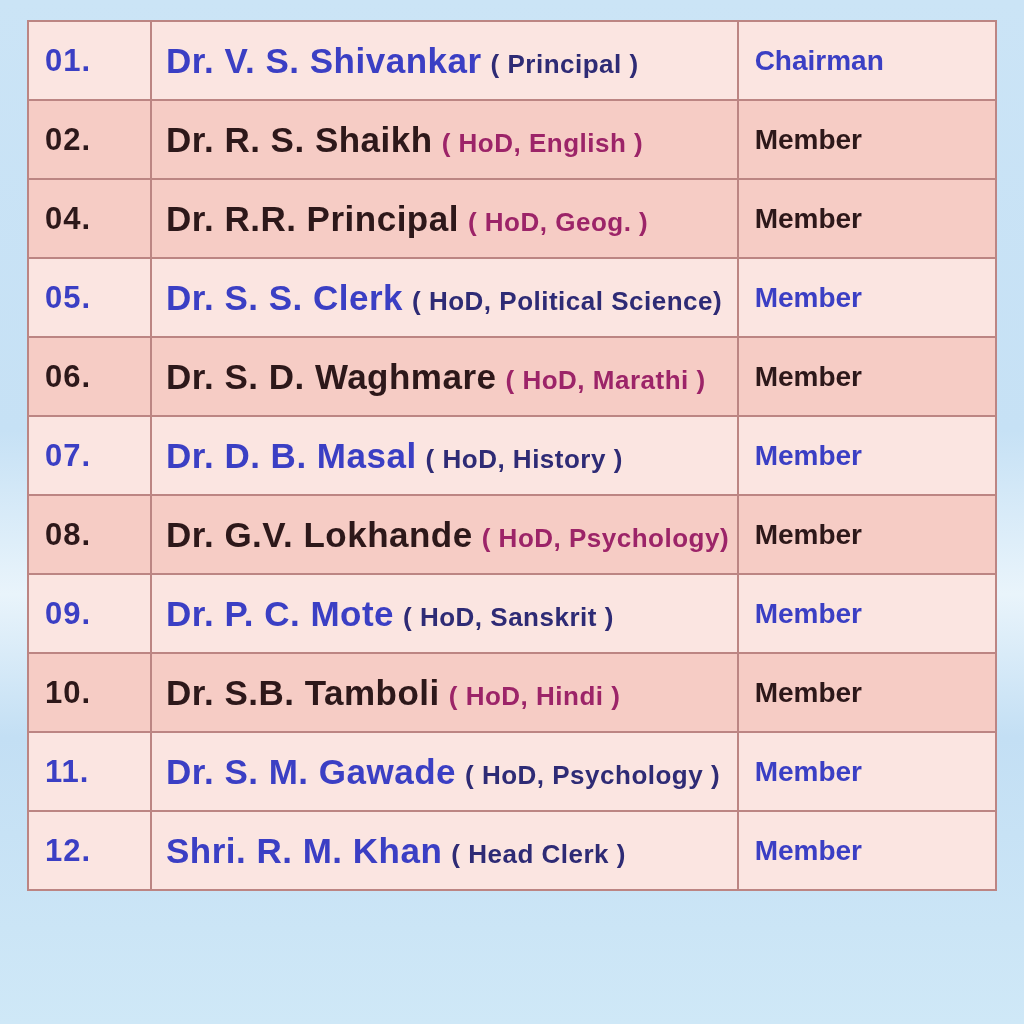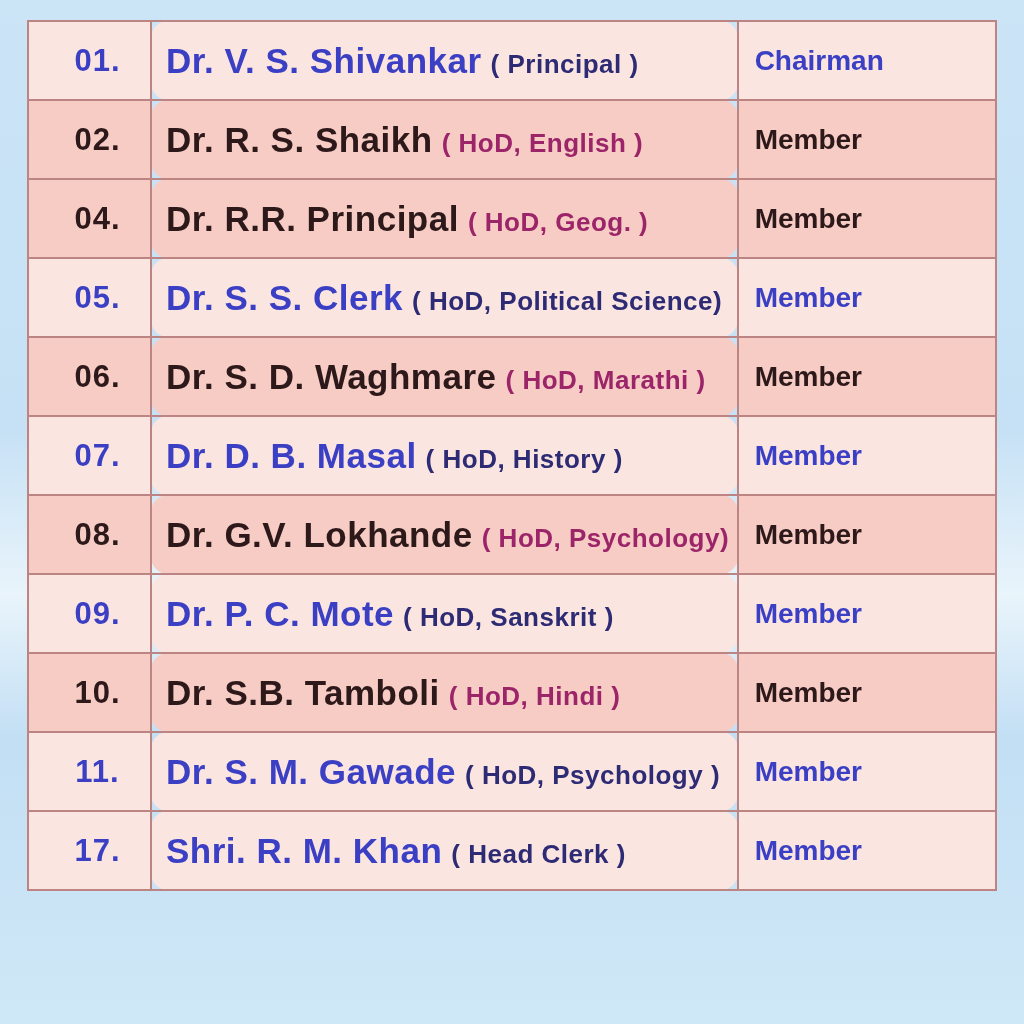--- a/index.html
+++ b/index.html
@@ -44,22 +44,22 @@
     table-layout: fixed;
   }
   .committee-table td {
     border: 2px solid var(--border-color);
     height: 79px;
     vertical-align: middle;
     font-weight: bold;
     overflow: hidden;
     white-space: nowrap;
   }
-  .cell-num   { width: 109px;  text-align: center; font-size: 31px; letter-spacing: 1px; padding-left: 16px; }
-  .cell-name  { width: 520px; padding-left: 14px; border-radius: 17px; }
+  .cell-num   { width: 109px;  font-size: 31px; letter-spacing: 1px; padding-left: 16px; }
+  .cell-name  { width: 520px; padding-left: 14px; }
   .cell-role  { width: 229px; padding-left: 16px; font-size: 28px; }
   .name  { font-size: 35px; letter-spacing: 0.5px; }
   .paren { font-size: 26px; margin-left: 9px; letter-spacing: 0.5px; }
   
   .row-blue td { background: var(--row-light-bg); }
   .row-blue .cell-num,
   .row-blue .name,
   .row-blue .cell-role { color: var(--blue-text); }
   .row-blue .paren { color: var(--indigo-paren); }
   
@@ -180,21 +180,21 @@
     </td>
     <td class="cell-name">
       <span class="name">Dr. S. M. Gawade</span><span class="paren">( HoD, Psychology )</span>
     </td>
     <td class="cell-role">
       <span>Member</span>
     </td>
   </tr>
         <tr class="table-row row-blue">
     <td class="cell-num">
-      <span>17.</span>
+      <span>12.</span>
     </td>
     <td class="cell-name">
       <span class="name">Shri. R. M. Khan</span><span class="paren">( Head Clerk )</span>
     </td>
     <td class="cell-role">
       <span>Member</span>
     </td>
   </tr>
       </tbody>
   </table>

